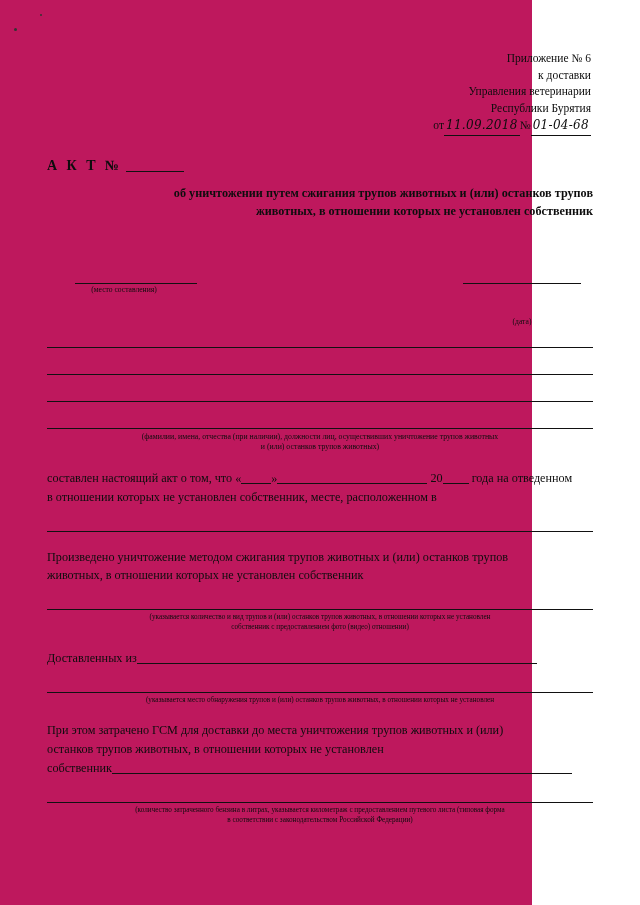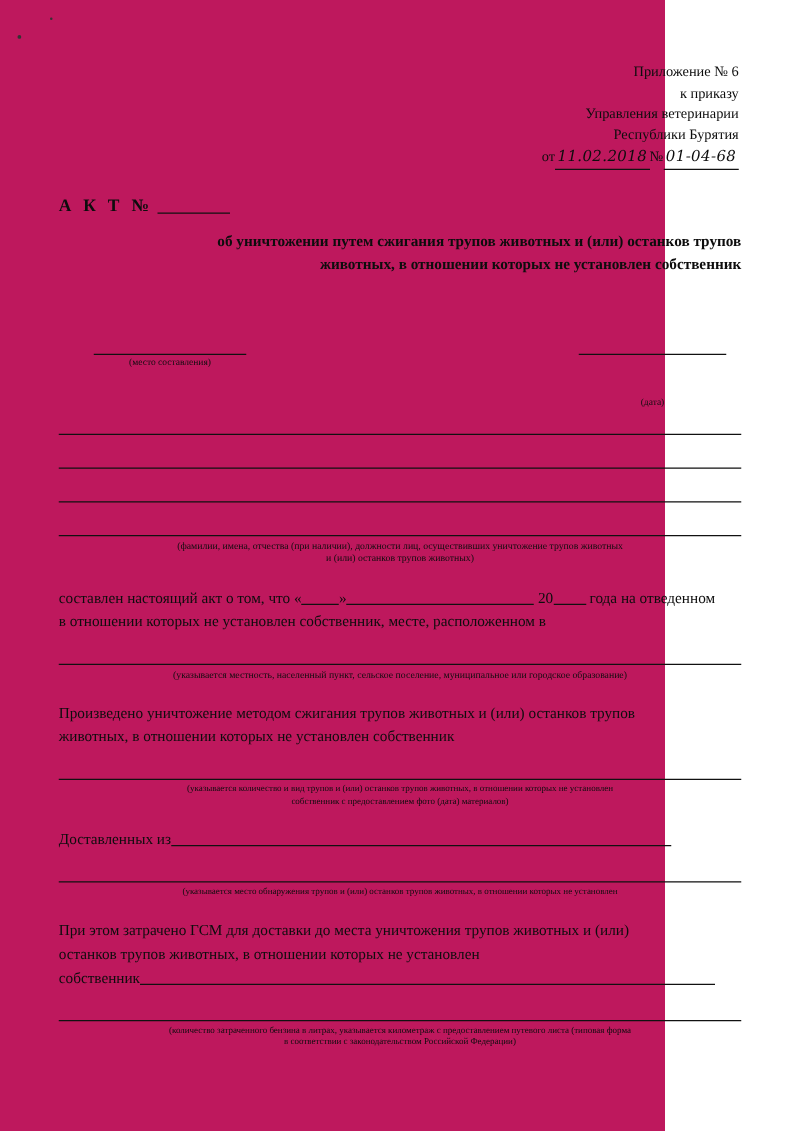--- a/index.html
+++ b/index.html
@@ -99,21 +99,21 @@
     height: 14px;
   }
   .pd-line.left { left: 28px; width: 122px; top: 0; }
   .pd-line.right { right: 12px; width: 118px; top: 0; }
   .pd-cap {
     position: absolute;
     font-size: 7.6px;
     top: 16px;
     text-align: center;
   }
-  .pd-cap.left { left: 28px; width: 122px; }
+  .pd-cap.left { left: 16px; width: 122px; }
   .pd-cap.right { right: 12px; width: 118px; margin-top: 32px; }
 
   
   .para {
     font-size: 12.2px;
     line-height: 1.55;
     margin-top: 16px;
     text-align: justify;
   }
   .para.first { margin-top: 28px; }
@@ -148,25 +148,25 @@
 
 <div class="page">
 
   <div class="speck a"></div>
   <div class="speck b"></div>
 
   <div class="content">
 
     <div class="header">
       <div>Приложение № 6</div>
-      <div>к приказу</div>
+      <div>к доставки</div>
       <div>Управления ветеринарии</div>
       <div>Республики Бурятия</div>
       <div class="hand-line">
-        <span>от</span><span class="hand hand-underline">11.02.2018</span><span>№</span><span class="hand hand-underline">01-04-68</span>
+        <span>от</span><span class="hand hand-underline">11.09.2018</span><span>№</span><span class="hand hand-underline">01-04-68</span>
       </div>
     </div>
 
     <div class="akt">
       <span>А К Т</span>
       <span>№</span><span class="num-line"></span>
     </div>
     <div class="subtitle">
       <div>об уничтожении путем сжигания трупов животных и (или) останков трупов</div>
       <div>животных, в отношении которых не установлен собственник</div>
@@ -189,30 +189,29 @@
       <div>и (или) останков трупов животных)</div>
     </div>
 
     <div class="para">
       <span>составлен настоящий акт о том, что «</span><span class="inline-rule ul-short"></span><span>»</span><span class="inline-rule ul-mid"></span>
       <span>20</span><span class="inline-rule ul-num"></span>
       <span>года на отведенном</span>
       <div>в отношении которых не установлен собственник, месте, расположенном в</div>
     </div>
     <div class="blank tight"></div>
-    <div class="caption">(указывается местность, населенный пункт, сельское поселение, муниципальное или городское образование)</div>
 
     <div class="para">
       <div>Произведено уничтожение методом сжигания трупов животных и (или) останков трупов</div>
       <div>животных,    в    отношении    которых    не    установлен    собственник</div>
     </div>
     <div class="blank tight"></div>
     <div class="caption small">
       <div>(указывается количество и вид трупов и (или) останков трупов животных, в отношении которых не установлен</div>
-      <div>собственник с предоставлением фото (дата) материалов)</div>
+      <div>собственник с предоставлением фото (видео) отношении)</div>
     </div>
 
     <div class="para">
       <span>Доставленных из</span><span class="inline-rule" style="width:400px"></span>
     </div>
     <div class="blank tight"></div>
     <div class="caption small">
       <div>(указывается место обнаружения трупов и (или) останков трупов животных, в отношении которых не установлен</div>
     </div>
 

